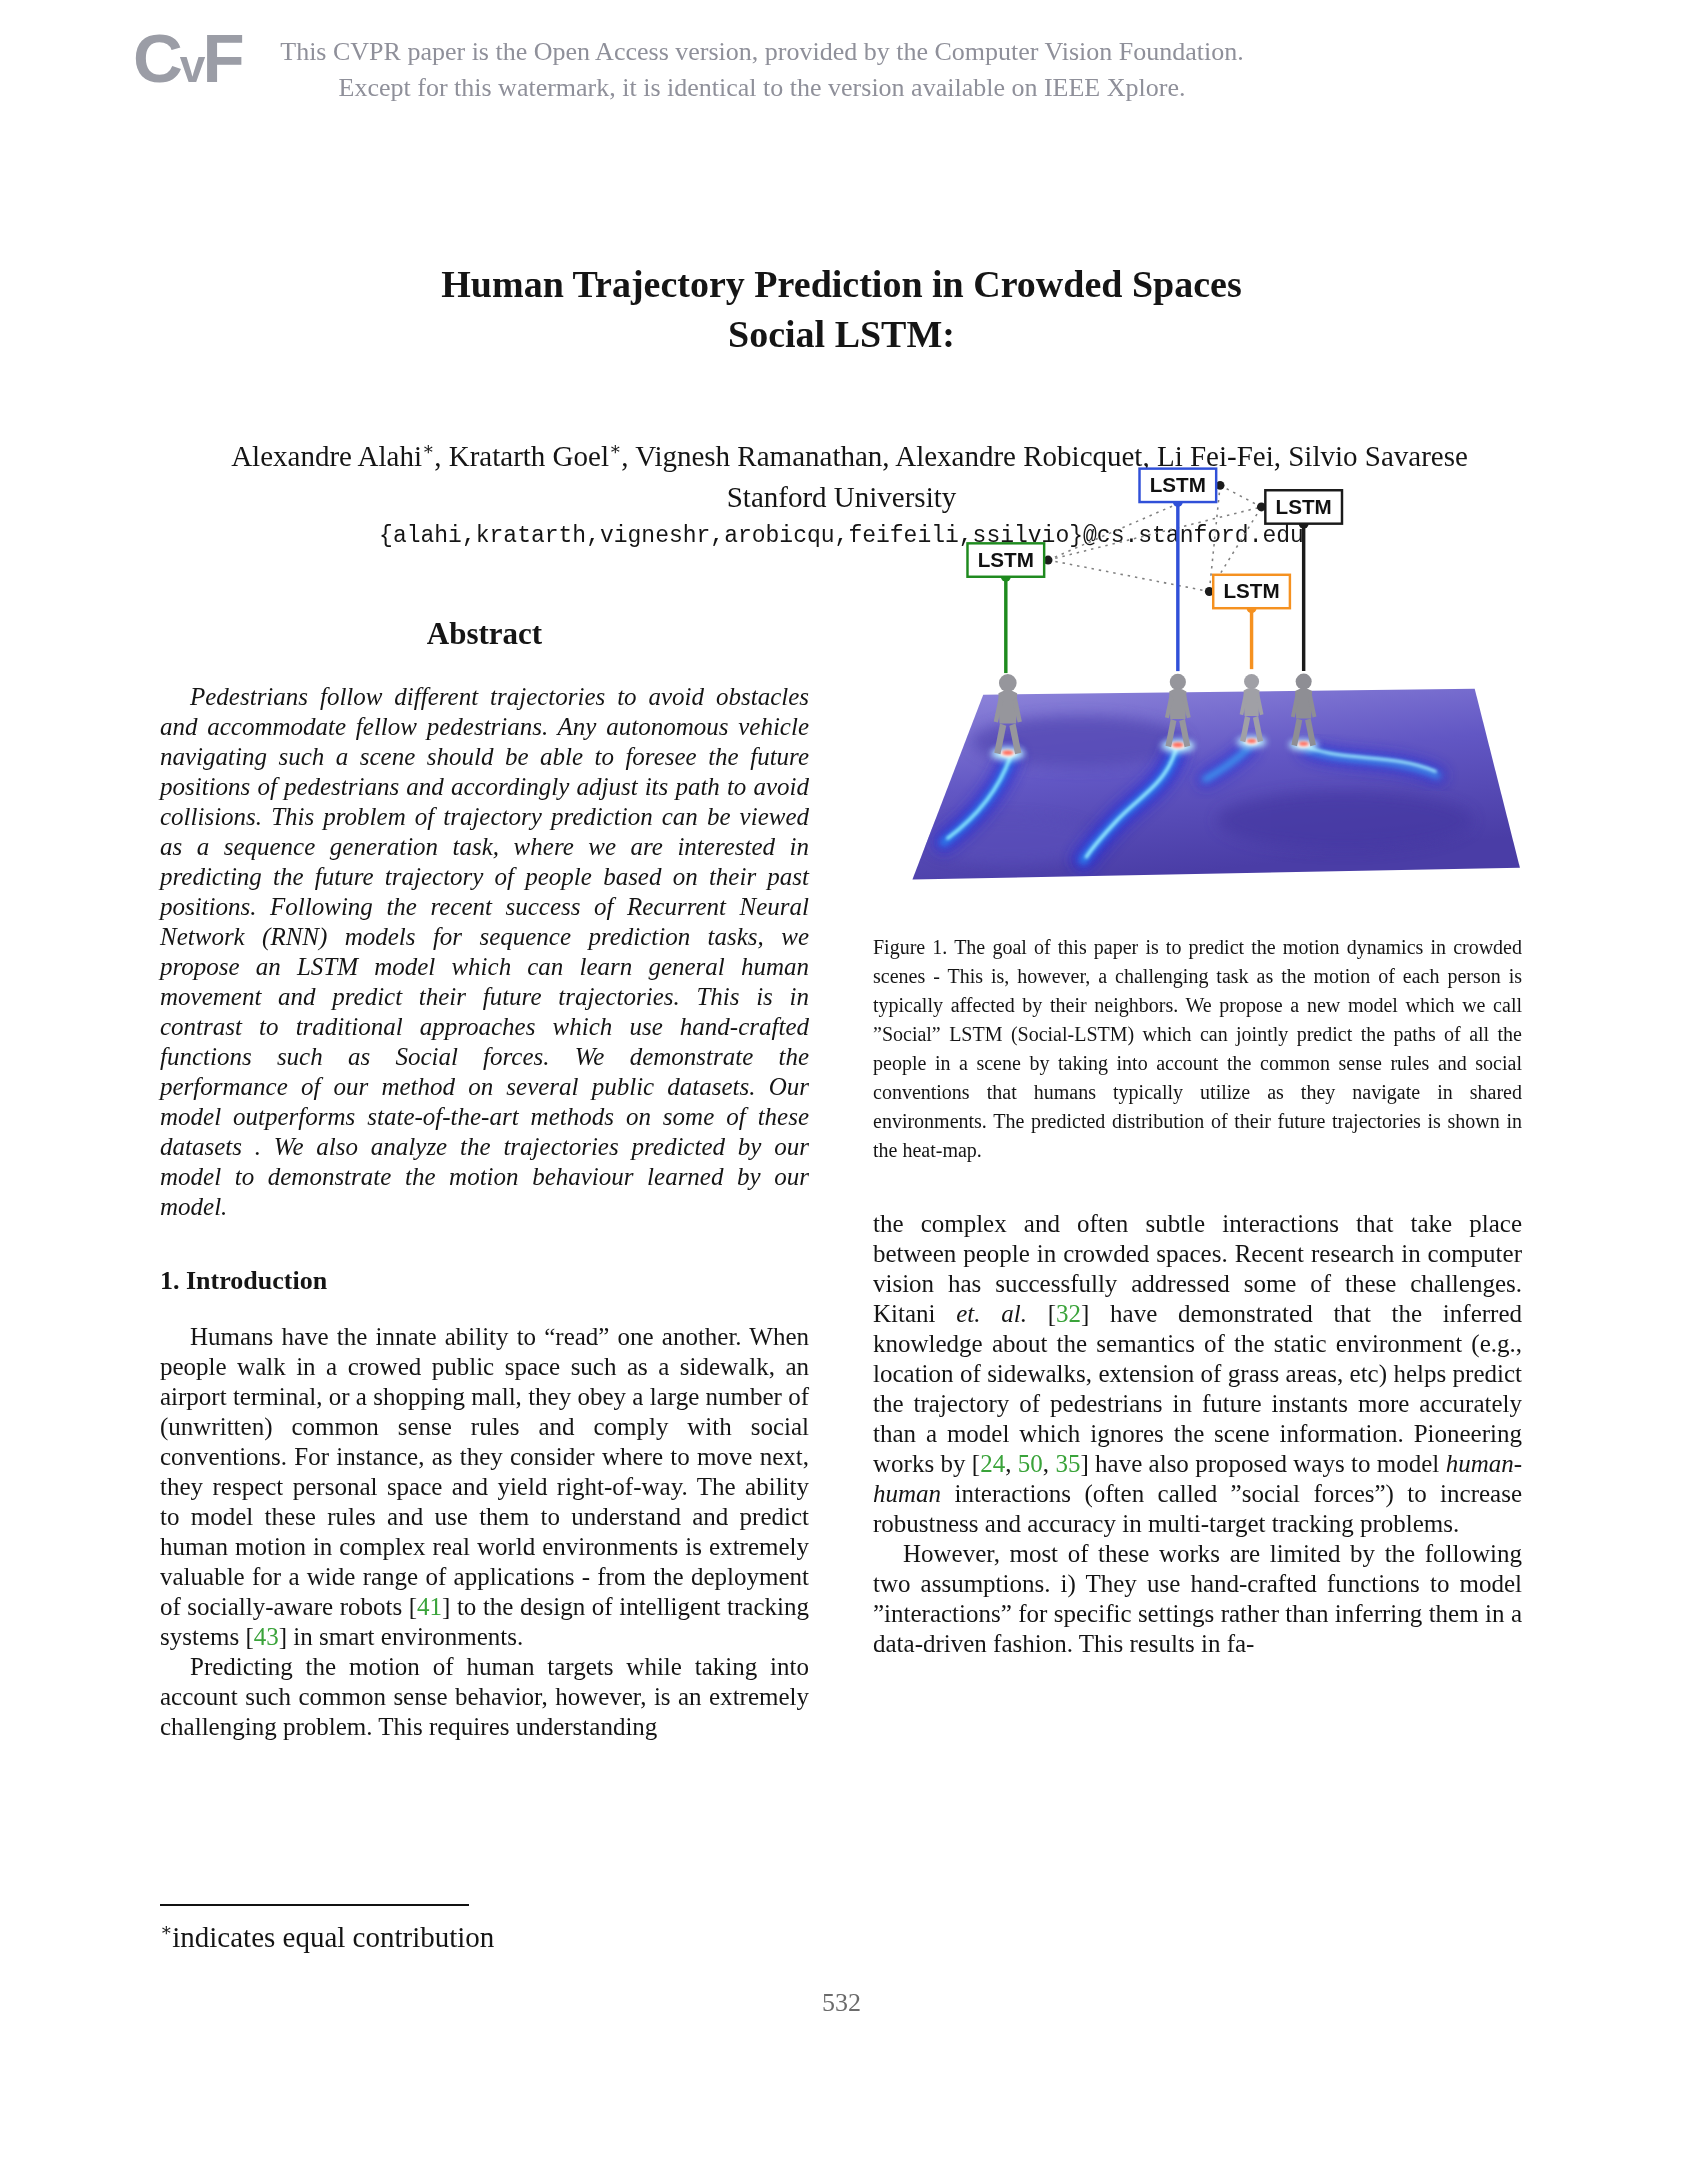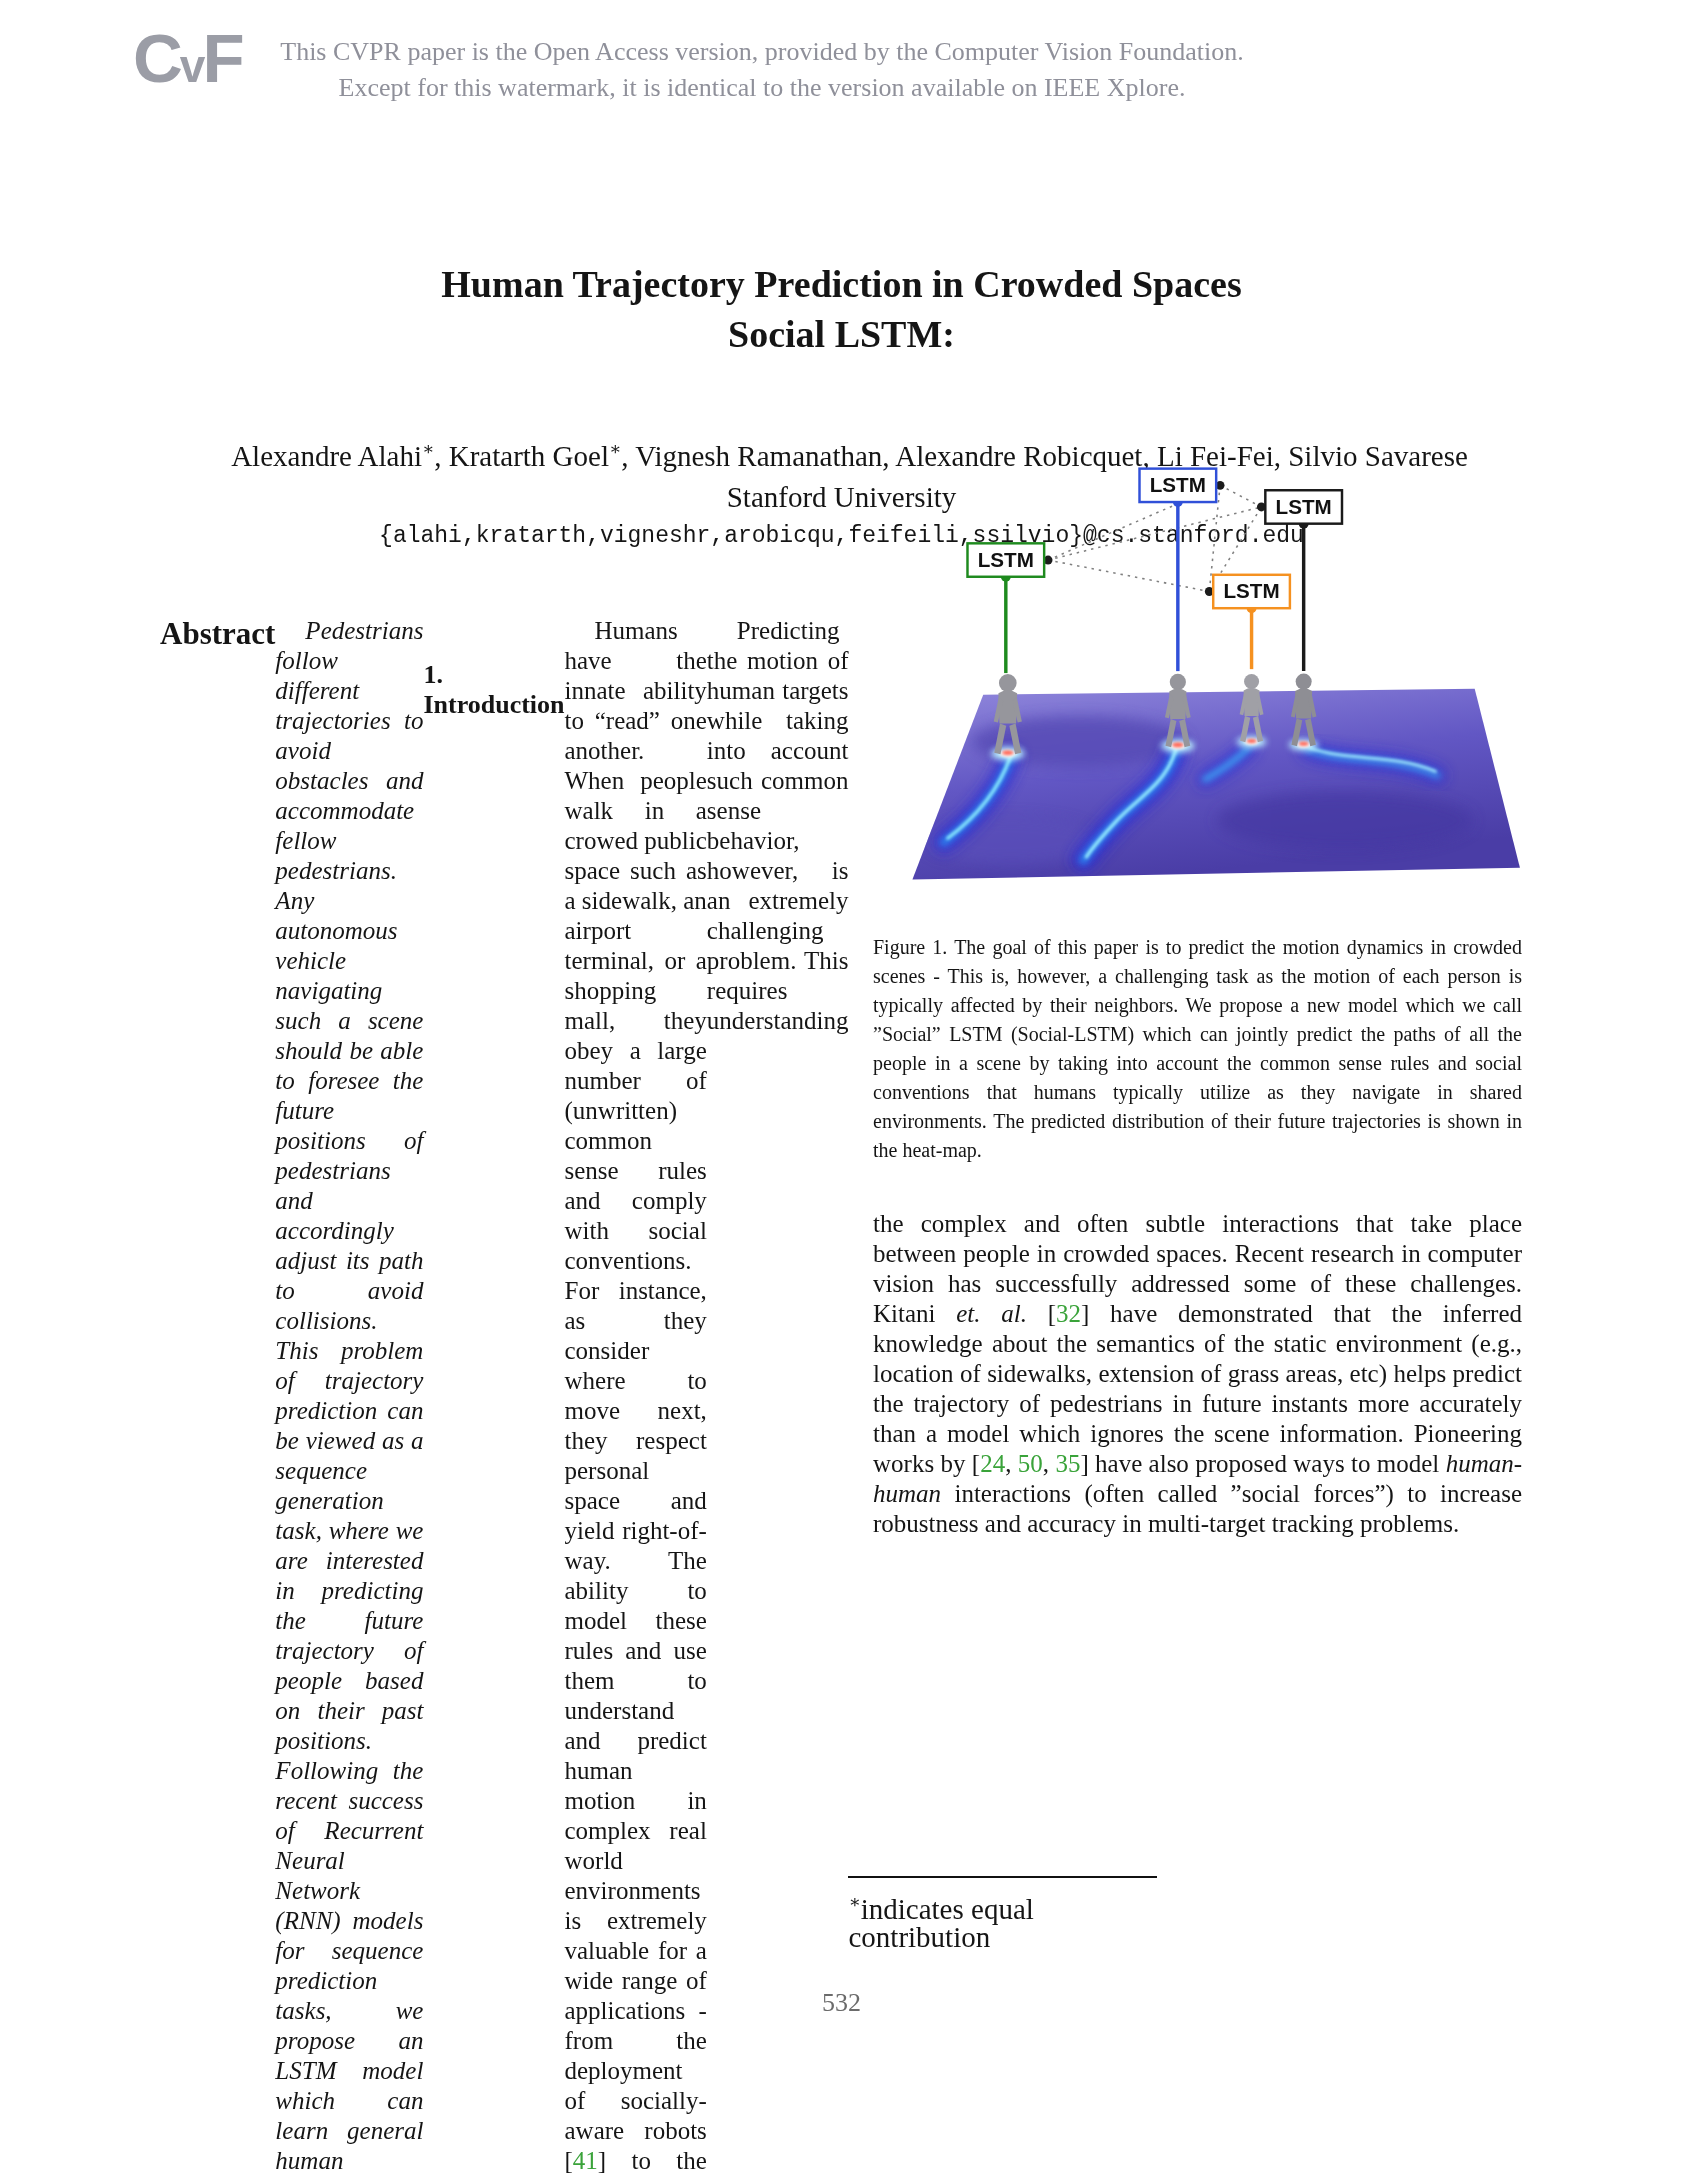--- a/index.html
+++ b/index.html
@@ -35,21 +35,21 @@
   .affil    { position:absolute; top:481px; left:0; width:100%; text-align:center; font-size:29px; }
   .emails   {
     position:absolute; top:523px; left:0; width:100%; text-align:center;
     font-family:"Liberation Mono","DejaVu Sans Mono",monospace; font-size:23px;
   }
   sup { font-size:62%; vertical-align:super; }
 
   
   .col-left {
     position:absolute; left:160px; top:616px; width:649px; height:1335px;
-    display:flex; flex-direction:row;
+    display:flex; flex-direction:column;
   }
   .col-right { position:absolute; left:873px; top:447px; width:649px; }
 
   p { margin:0; }
   .body-p { font-size:25px; line-height:30px; text-align:justify; text-indent:30px; }
   .abstract-h { text-align:center; font-size:31px; font-weight:bold; margin-bottom:30px; }
   .abstract-text { font-style:italic; }
   .section-h { font-size:26px; font-weight:bold; margin:44px 0 26px 0; }
 
   .cite { color:var(--cite,#3aa33a); }
@@ -218,16 +218,17 @@
       <g>
         <rect x="399" y="44" width="78" height="34" fill="#ffffff" stroke-width="2.5" stroke="#1a1a1a"></rect>
         <text x="438" y="68" text-anchor="middle" fill="#111111">LSTM</text>
       </g>
     </g>
   </svg>
 
   <p class="caption">Figure 1. The goal of this paper is to predict the motion dynamics in crowded scenes - This is, however, a challenging task as the motion of each person is typically affected by their neighbors. We propose a new model which we call ”Social” LSTM (Social-LSTM) which can jointly predict the paths of all the people in a scene by taking into account the common sense rules and social conventions that humans typically utilize as they navigate in shared environments. The predicted distribution of their future trajectories is shown in the heat-map.</p>
 
   <p class="body-p rc-p1" style="text-indent:0;">the complex and often subtle interactions that take place between people in crowded spaces. Recent research in computer vision has successfully addressed some of these challenges. Kitani <i>et. al.</i>  [<span class="cite">32</span>] have demonstrated that the inferred knowledge about the semantics of the static environment (e.g., location of sidewalks, extension of grass areas, etc) helps predict the trajectory of pedestrians in future instants more accurately than a model which ignores the scene information. Pioneering works by [<span class="cite">24</span>, <span class="cite">50</span>, <span class="cite">35</span>] have also proposed ways to model <i>human-human</i> interactions (often called ”social forces”) to increase robustness and accuracy in multi-target tracking problems.</p>
+  <p class="body-p">However, most of these works are limited by the following two assumptions.  i) They use hand-crafted functions to model ”interactions” for specific settings rather than inferring them in a data-driven fashion. This results in fa-</p>
 </div>
 
 <div class="pageno">532</div>
 
 
 </body></html>

